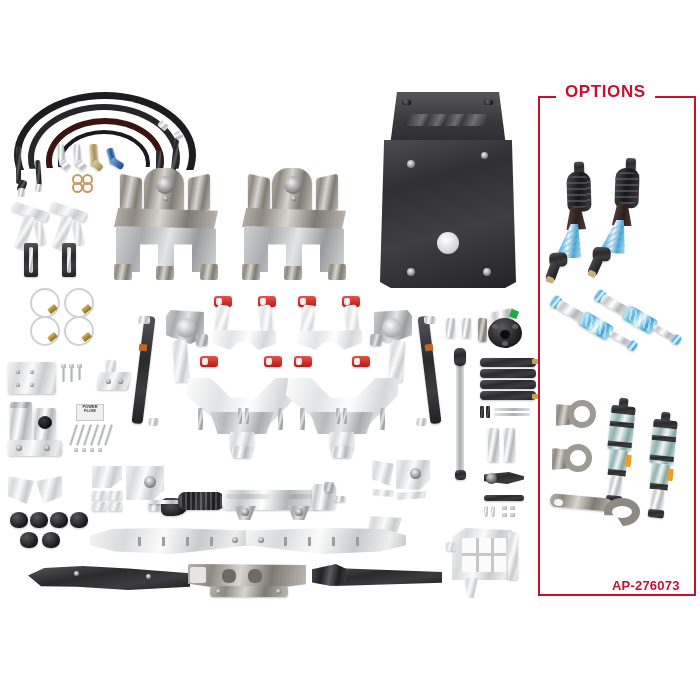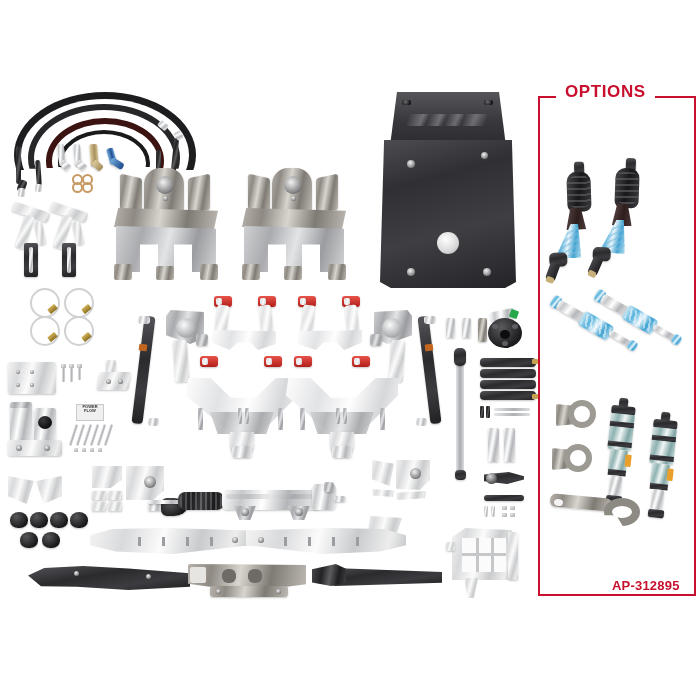--- a/index.html
+++ b/index.html
@@ -429,21 +429,21 @@
     <div class="pt" style="left:30px;top:10px;width:3px;height:34px;background:#c6c7c9;"></div>
     <div class="pt" style="left:45px;top:10px;width:3px;height:34px;background:#c6c7c9;"></div>
     <div class="pt" style="left:16px;top:25px;width:44px;height:3px;background:#c6c7c9;"></div>
     <div class="pt alu sh" style="left:0px;top:14px;width:9px;height:9px;border-radius:2px;"></div>
     <div class="pt alu sh" style="left:62px;top:4px;width:10px;height:48px;border-radius:2px;"></div>
     <div class="pt alu sh" style="left:18px;top:50px;width:14px;height:20px;clip-path:polygon(0 0,100% 0,72% 100%,26% 100%);"></div>
   </div>
 
   <div id="options-panel"></div>
   <div id="options-title">OPTIONS</div>
-  <div id="part-number">AP-312895</div>
+  <div id="part-number">AP-276073</div>
 
   <div class="pt" style="left:548px;top:162px;width:50px;height:120px;transform:rotate(-2deg);">
     <div class="pt blk2 sh" style="left:28px;top:0px;width:10px;height:14px;border-radius:3px;"></div>
     <div class="pt" style="left:20px;top:10px;width:24px;height:40px;border-radius:10px 10px 7px 7px;background:linear-gradient(100deg,#4a4a4e,#17171a 50%,#3d3d41);"></div>
     <div class="pt" style="left:20px;top:14px;width:24px;height:32px;opacity:.55;background:repeating-linear-gradient(0deg,#6a6a6e 0,#6a6a6e 2px,transparent 2px,transparent 6px);border-radius:8px;"></div>
     <div class="pt" style="left:18px;top:46px;width:20px;height:22px;background:linear-gradient(100deg,#5d4a4a,#2e1d1d 55%,#4f3c3c);clip-path:polygon(24% 0,76% 0,100% 100%,0 100%);"></div>
     <div class="pt blue sh" style="left:6px;top:62px;width:26px;height:34px;clip-path:polygon(64% 0,92% 0,100% 100%,0 100%);"></div>
     <div class="pt" style="left:6px;top:64px;width:26px;height:30px;opacity:.5;background:repeating-linear-gradient(-28deg,#7fb8d8 0,#7fb8d8 2px,transparent 2px,transparent 5px);clip-path:polygon(64% 0,92% 0,100% 100%,0 100%);"></div>
     <div class="pt blk2 sh" style="left:0px;top:90px;width:18px;height:14px;border-radius:5px;"></div>
     <div class="pt" style="left:-2px;top:100px;width:10px;height:18px;border-radius:3px;background:linear-gradient(100deg,#4b4b4f,#1c1c1f);transform:rotate(22deg);"></div>

